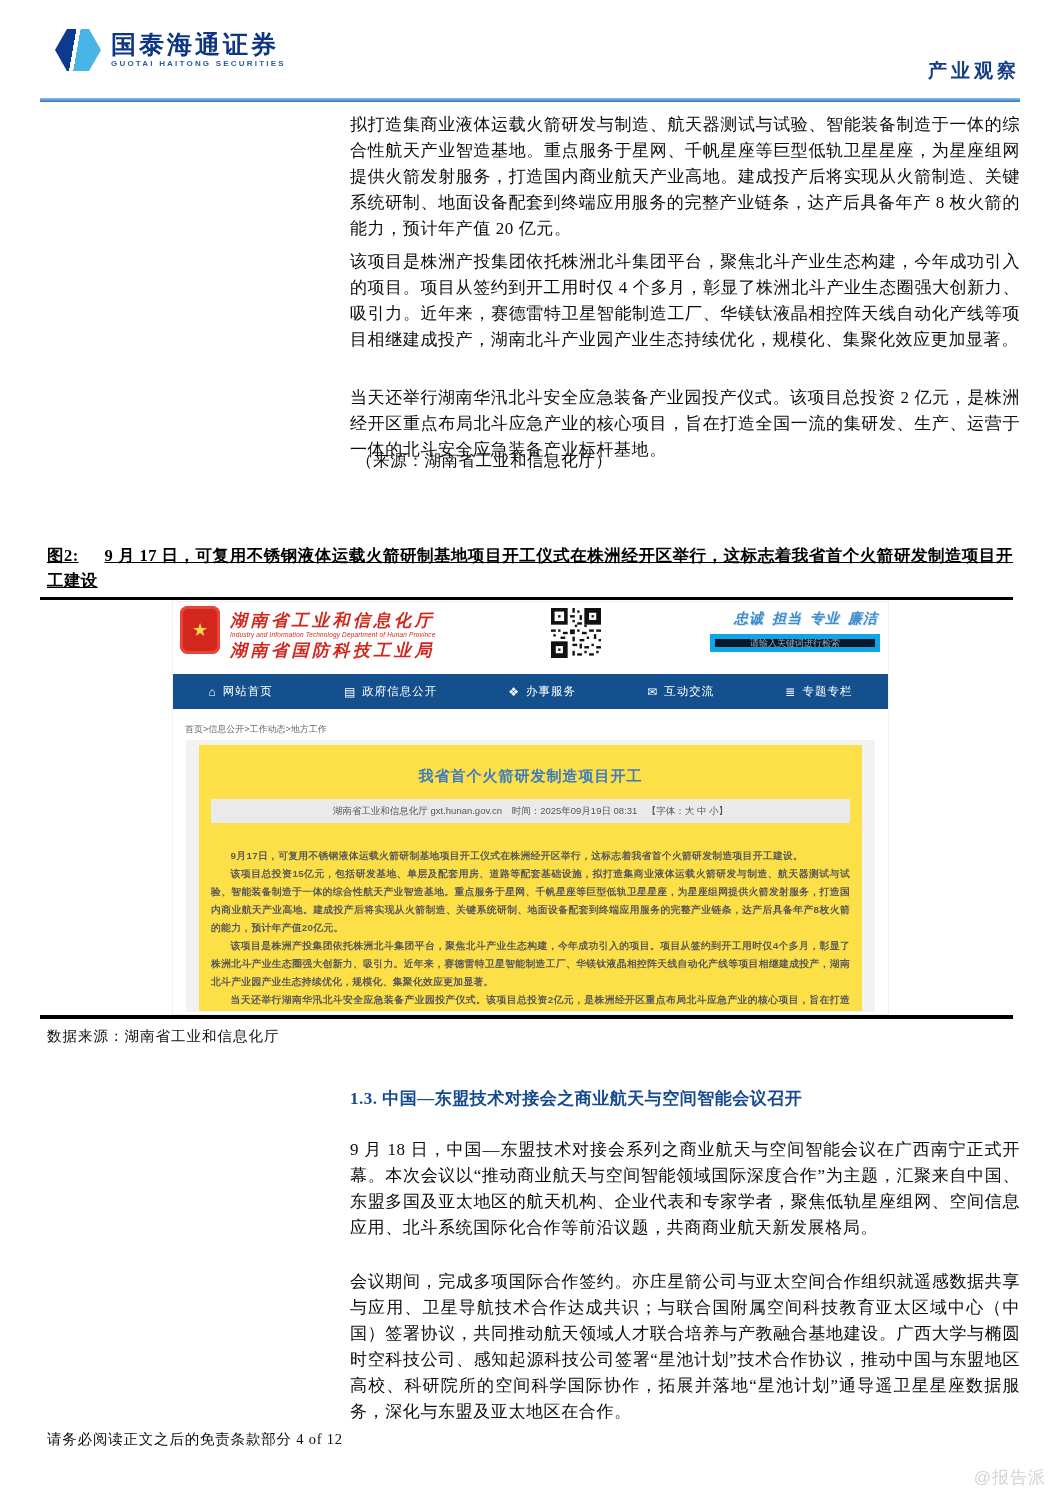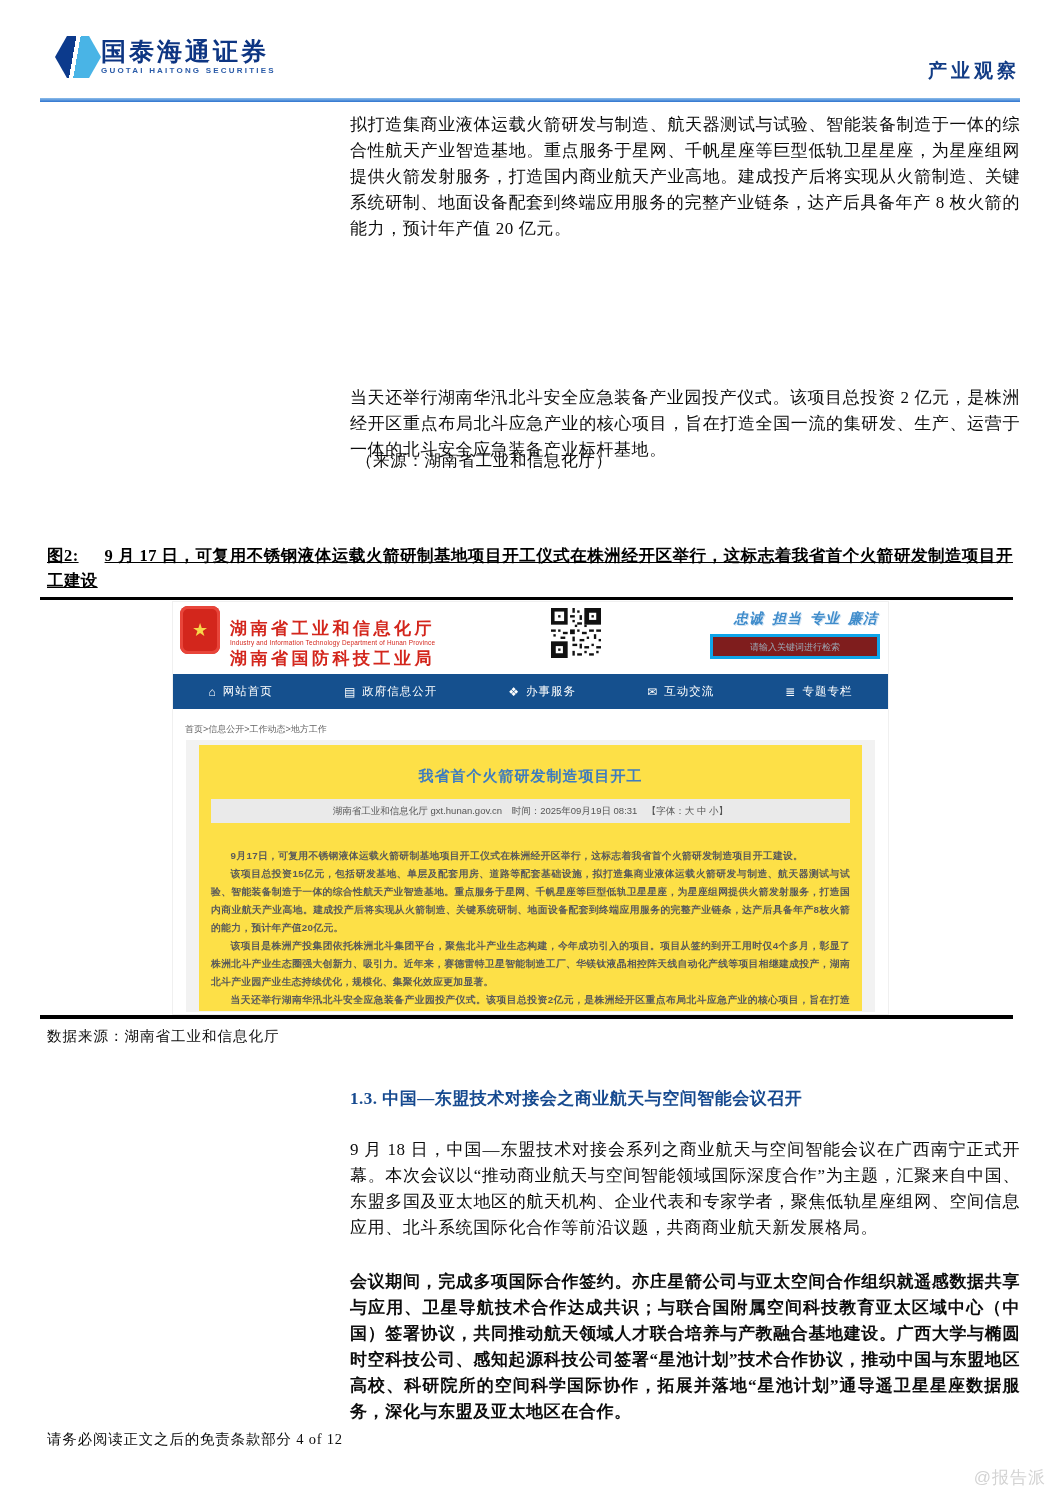--- a/index.html
+++ b/index.html
@@ -1,20 +1,20 @@
 <!DOCTYPE html>
 <html><head>
 <meta charset="utf-8">
 <style>
   html,body{margin:0;padding:0;background:#ffffff;}
   .page{position:relative;width:1060px;height:1500px;background:#fff;overflow:hidden;
         font-family:"Liberation Serif", serif;color:#111;}
 
   
-  .brand{position:absolute;left:55px;top:36px;display:flex;align-items:center;}
+  .brand{position:absolute;left:55px;top:29px;display:flex;align-items:center;gap:10px;}
   .logo-mark{width:46px;height:42px;
      background:linear-gradient(100deg,#0c3a8c 0 40%,#ffffff 40% 48%,#49b4e6 48% 100%);
      clip-path:polygon(26% 0,74% 0,100% 50%,74% 100%,26% 100%,0 50%);}
   .brand-text{display:flex;flex-direction:column;line-height:1.05;}
   .brand-cn{font-family:"Liberation Sans",sans-serif;font-weight:bold;font-size:25px;
      color:#0d3582;letter-spacing:3px;}
   .brand-en{font-family:"Liberation Sans",sans-serif;font-weight:bold;font-size:8px;
      color:#2a5ba8;letter-spacing:2.2px;margin-top:3px;}
   .header-right{position:absolute;right:40px;top:58px;font-size:19px;font-weight:bold;
      color:#123c85;letter-spacing:4px;}
@@ -30,44 +30,44 @@
   .fig-caption{position:absolute;left:47px;top:543px;width:966px;font-size:16.5px;
      font-weight:bold;line-height:25px;text-align:justify;letter-spacing:0.4px;color:#000;text-decoration:underline;}
   .fig-label{margin-right:26px;}
   .caption-rule{position:absolute;left:40px;top:597px;width:973px;height:3px;background:#000;}
   .fig-bottom-rule{position:absolute;left:40px;top:1015px;width:973px;height:3.5px;background:#000;}
 
   .data-source{position:absolute;left:47px;top:1027px;font-size:14.5px;color:#0c0c0c;letter-spacing:1px;}
 
   .section-title{position:absolute;left:350px;top:1087px;width:670px;margin:0;
      font-size:17px;font-weight:bold;color:#15498f;letter-spacing:0.5px;}
-  .sp1{top:1137px;} .sp2{top:1269px;font-weight:bold;}
+  .sp1{top:1137px;} .sp2{top:1269px;}
 
   .page-footer{position:absolute;left:47px;top:1430px;font-size:14.5px;color:#0c0c0c;letter-spacing:0.8px;}
   .watermark{position:absolute;right:14px;top:1466px;font-size:17px;color:#d3d3d3;
      font-family:"Liberation Sans",sans-serif;letter-spacing:1px;}
 
   
   .fig-image{position:absolute;left:173px;top:602px;width:715px;height:412px;background:#fff;
      font-family:"Liberation Sans",sans-serif;box-shadow:0 0 0 1px #f0f0f0;}
   .site-header{position:absolute;left:0;top:0;width:100%;height:72px;background:#fff;}
   .emblem{position:absolute;left:7px;top:4px;width:40px;height:48px;background:#d3261c;
      border-radius:8px;display:flex;align-items:center;justify-content:center;
      box-shadow:inset 0 0 0 3px #e8453a;}
   .emblem .star{color:#f7d64a;font-size:18px;line-height:1;}
-  .site-titles{position:absolute;left:57px;top:18px;line-height:1;}
+  .site-titles{position:absolute;left:57px;top:10px;line-height:1;font-style:italic;}
   .org1{font-size:17px;font-weight:bold;color:#d3261c;letter-spacing:3.5px;}
   .org1-en{font-size:6.4px;color:#d3261c;margin-top:3px;letter-spacing:0.2px;}
   .org2{font-size:17px;font-weight:bold;color:#d3261c;letter-spacing:3.5px;margin-top:4px;}
   .qr{position:absolute;left:378px;top:4px;width:50px;height:54px;}
   .slogan{position:absolute;right:10px;top:8px;font-size:14px;font-weight:bold;font-style:italic;
      color:#3f8ccb;letter-spacing:1px;text-shadow:1px 1px 0 #cfe2f3;}
   .slogan span{margin-left:8px;}
-  .site-search{position:absolute;right:8px;top:32px;width:170px;height:25px;border:3px solid #0ea5e9;
-     background:#7f1d1d;font-size:9px;color:#999;text-align:center;outline:none;box-sizing:border-box;}
+  .site-search{position:absolute;right:8px;top:32px;width:170px;height:18px;border:5px solid #0ea5e9;
+     background:#0f172a;font-size:9px;color:#999;text-align:center;outline:none;box-sizing:border-box;}
   .site-search::placeholder{color:#9aa7b3;}
   .site-nav{position:absolute;left:0;top:72px;width:100%;height:35px;background:#15508e;
      display:flex;align-items:center;justify-content:space-around;}
   .nav-item{display:flex;align-items:center;gap:6px;color:#fff;font-size:11.5px;letter-spacing:1px;}
   .nav-icon{font-size:12px;line-height:1;}
   .site-breadcrumb{position:absolute;left:12px;top:121px;font-size:9px;color:#666;}
   .site-content{position:absolute;left:13px;top:138px;width:689px;height:272px;background:#f2f2f2;}
   .article-box{position:absolute;left:13px;right:13px;top:5px;height:266px;background:#fde047;
      padding:0 12px;box-sizing:border-box;overflow:hidden;}
   .article-title{margin:22px 0 0 0;text-align:center;font-size:15px;font-weight:bold;color:#3e7cc0;letter-spacing:1px;}
@@ -86,20 +86,21 @@
     <div class="logo-mark"></div>
     <div class="brand-text">
       <div class="brand-cn">国泰海通证券</div>
       <div class="brand-en">GUOTAI HAITONG SECURITIES</div>
     </div>
   </div>
   <div class="header-right">产业观察</div>
   <div class="header-rule"></div>
 
   <p class="body-para p1">拟打造集商业液体运载火箭研发与制造、航天器测试与试验、智能装备制造于一体的综合性航天产业智造基地。重点服务于星网、千帆星座等巨型低轨卫星星座，为星座组网提供火箭发射服务，打造国内商业航天产业高地。建成投产后将实现从火箭制造、关键系统研制、地面设备配套到终端应用服务的完整产业链条，达产后具备年产 8 枚火箭的能力，预计年产值 20 亿元。</p>
+  <p class="body-para p2">该项目是株洲产投集团依托株洲北斗集团平台，聚焦北斗产业生态构建，今年成功引入的项目。项目从签约到开工用时仅 4 个多月，彰显了株洲北斗产业生态圈强大创新力、吸引力。近年来，赛德雷特卫星智能制造工厂、华镁钛液晶相控阵天线自动化产线等项目相继建成投产，湖南北斗产业园产业生态持续优化，规模化、集聚化效应更加显著。</p>
   <p class="body-para p3">当天还举行湖南华汛北斗安全应急装备产业园投产仪式。该项目总投资 2 亿元，是株洲经开区重点布局北斗应急产业的核心项目，旨在打造全国一流的集研发、生产、运营于一体的北斗安全应急装备产业标杆基地。</p>
   <p class="source-line">（来源：湖南省工业和信息化厅）</p>
 
   <div class="fig-caption">
     <span class="fig-label">图2:</span><span>9 月 17 日，可复用不锈钢液体运载火箭研制基地项目开工仪式在株洲经开区举行，这标志着我省首个火箭研发制造项目开工建设</span>
   </div>
   <div class="caption-rule"></div>
 
   <div class="fig-image">
     <div class="site-header">

